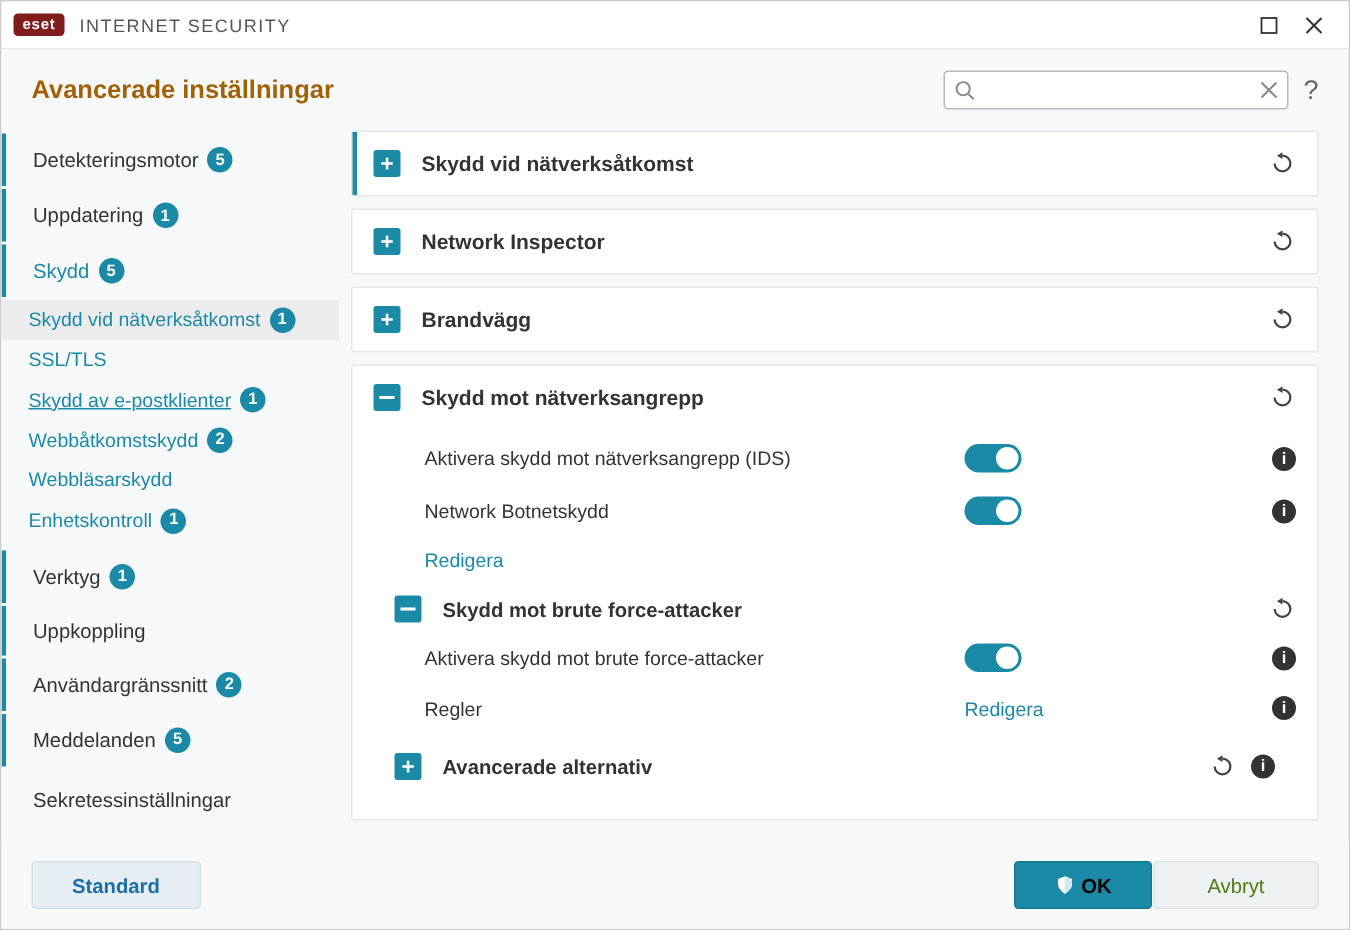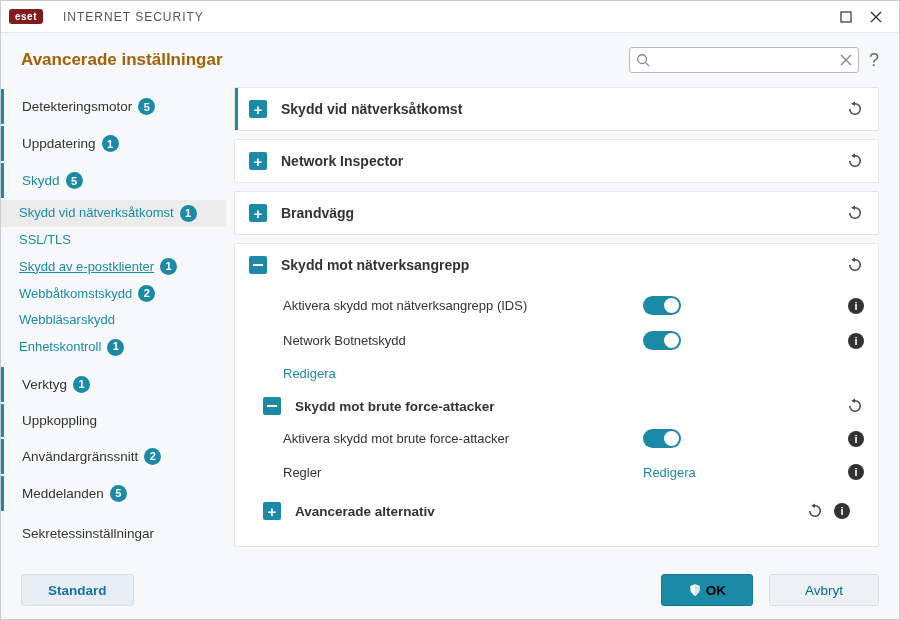--- a/index.html
+++ b/index.html
@@ -1,20 +1,20 @@
 <!DOCTYPE html>
 <html><head>
 <meta charset="utf-8">
 <style>
 * { margin:0; padding:0; box-sizing:border-box; font-family:"Segoe UI",Arial,sans-serif; }
 html,body { width:900px; height:620px; background:#fff; overflow:hidden; }
 .window { width:900px; height:620px; display:flex; flex-direction:column; border:1px solid #ccc; }
 .titlebar { height:32px; display:flex; align-items:center; padding:0 8px; border-bottom:1px solid #e5e5e5; background:#fff; }
 .brand-badge { background:#7f1d1d; color:#fff; font-weight:700; font-size:10px; padding:2px 6px; border-radius:3px; letter-spacing:0.5px; }
-.brand-text { font-size:12px; color:#555; letter-spacing:1px; margin-left:20px; }
+.brand-text { font-size:12px; color:#555; letter-spacing:1px; margin-left:10px; }
 .titlebar-spacer { flex:1; }
 .win-btn { width:30px; height:20px; display:flex; align-items:center; justify-content:center; color:#333; font-size:14px; }
 .content { flex:1; display:flex; flex-direction:column; background:#f7f8f9; }
 .header-row { display:flex; align-items:center; padding:14px 20px 10px 20px; }
 .header-title { font-size:17px; color:#a16207; font-weight:700; }
 .search-wrap { margin-left:auto; display:flex; align-items:center; gap:10px; }
 .search-box { width:230px; height:26px; border:1px solid #b8b8b8; border-radius:3px; background:#fff; display:flex; align-items:center; padding:0 6px; }
 .search-box svg { flex-shrink:0; }
 .search-input { border:none; outline:none; flex:1; font-size:12px; padding:0 4px; min-width:0; }
 .help-q { font-size:18px; color:#666; }
@@ -47,21 +47,21 @@
 .info-i { width:16px; height:16px; border-radius:50%; background:#333; color:#fff; font-size:11px; font-weight:700; display:flex; align-items:center; justify-content:center; font-style:normal; }
 .sub-head { display:flex; align-items:center; padding:8px 0 6px 14px; }
 .sub-head .expand-box { margin-left:0; }
 .sub-title { font-size:13.5px; font-weight:600; color:#333; flex:1; }
 .adv-row { display:flex; align-items:center; padding:14px 14px 14px 14px; }
 .footer { height:58px; display:flex; align-items:center; padding:0 20px; background:#f7f8f9; }
 .btn { height:32px; padding:0 26px; border-radius:3px; font-size:13.5px; display:inline-flex; align-items:center; justify-content:center; cursor:pointer; }
 .btn-default { background:#e6eef4; color:#1b6fa6; border:1px solid #d5dfe7; font-weight:600; }
 .btn-primary { background:#1b8aa6; color:#000000; font-weight:600; border:1px solid #17798f; }
 .btn-primary svg { margin-right:4px; }
-.btn-cancel { background:#eef1f3; color:#0369a1; border:1px solid #dcdfe2; margin-left:16px; min-width:110px; }
+.btn-cancel { background:#eef1f3; color:#4d7c0f; border:1px solid #dcdfe2; margin-left:1px; min-width:110px; }
 .footer-spacer { flex:1; }
 </style>
 </head>
 <body>
 
 <div class="window">
   <div class="titlebar">
     <span class="brand-badge">eset</span>
     <span class="brand-text">INTERNET SECURITY</span>
     <div class="titlebar-spacer"></div>

